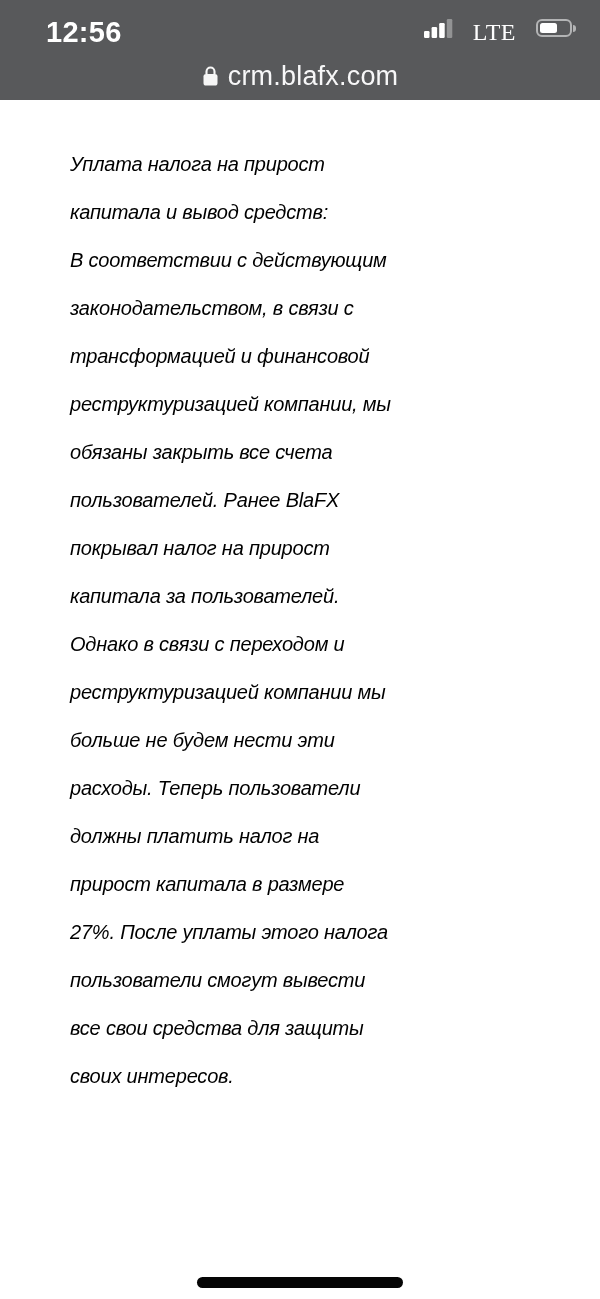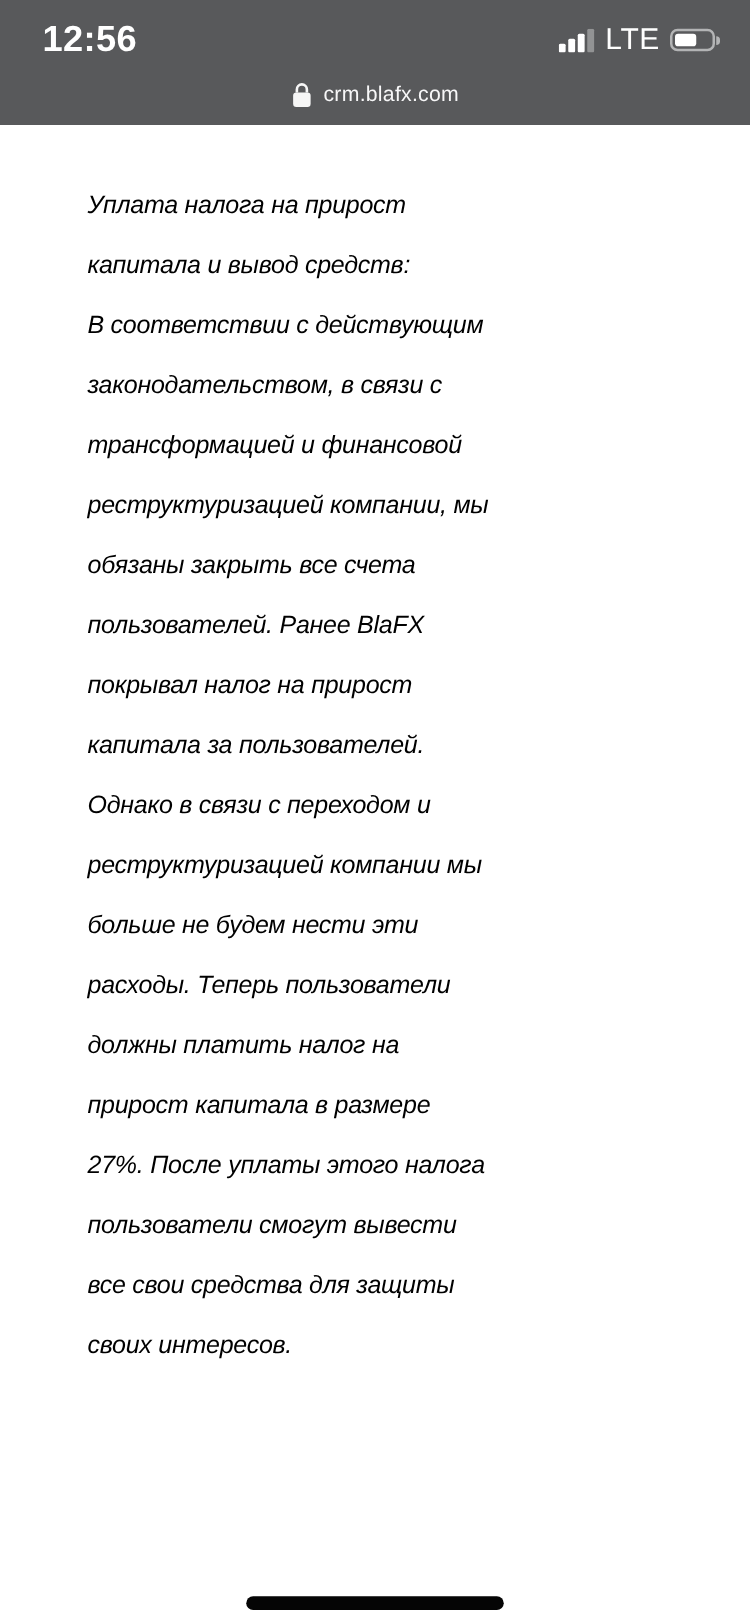--- a/index.html
+++ b/index.html
@@ -19,28 +19,28 @@
   .chrome {
     position: absolute; top: 0; left: 0;
     width: 600px; height: 100px;
     background: #58595b;
     color: #ffffff;
     box-sizing: border-box;
   }
   .status-bar {
     position: absolute; top: 0; left: 0; right: 0; height: 52px;
     display: flex; align-items: center; justify-content: space-between;
-    padding: 12px 23px 0 34px;
+    padding: 12px 23px 0 46px;
     box-sizing: border-box;
   }
   .time {
     font-size: 29px; font-weight: 700; letter-spacing: 0.3px;
     color: #ffffff;
   }
-  .status-right { display: flex; align-items: center; gap: 8px; }
+  .status-right { display: flex; align-items: flex-start; gap: 20px; font-family: Liberation Serif, serif; }
   .signal { display: block; }
   .lte { font-size: 24px; font-weight: 500; letter-spacing: 0.5px; color: #fefefe; }
   .battery {
     position: relative; display: inline-block;
     width: 36px; height: 18px;
     border: 2px solid rgba(255,255,255,0.55);
     border-radius: 6px;
     box-sizing: border-box;
     margin-right: 5px;
   }
@@ -56,21 +56,21 @@
     border-radius: 0 3px 3px 0;
     background: rgba(255,255,255,0.55);
   }
   .url-bar {
     position: absolute; top: 52px; left: 0; right: 0; height: 48px;
     display: flex; align-items: center; justify-content: center;
     gap: 9px;
     cursor: pointer;
   }
   .url-domain {
-    font-size: 17px; font-weight: 500; color: #f7f7f8; letter-spacing: 0.2px;
+    font-size: 27px; font-weight: 500; color: #f7f7f8; letter-spacing: 0.2px;
   }
   .lock-svg { display: block; opacity: 0.95; }
 
   
   .page-body {
     position: absolute; top: 100px; left: 0;
     width: 600px; height: 1199px;
     background: #ffffff;
     box-sizing: border-box;
     padding: 40px 35px 0 70px;

